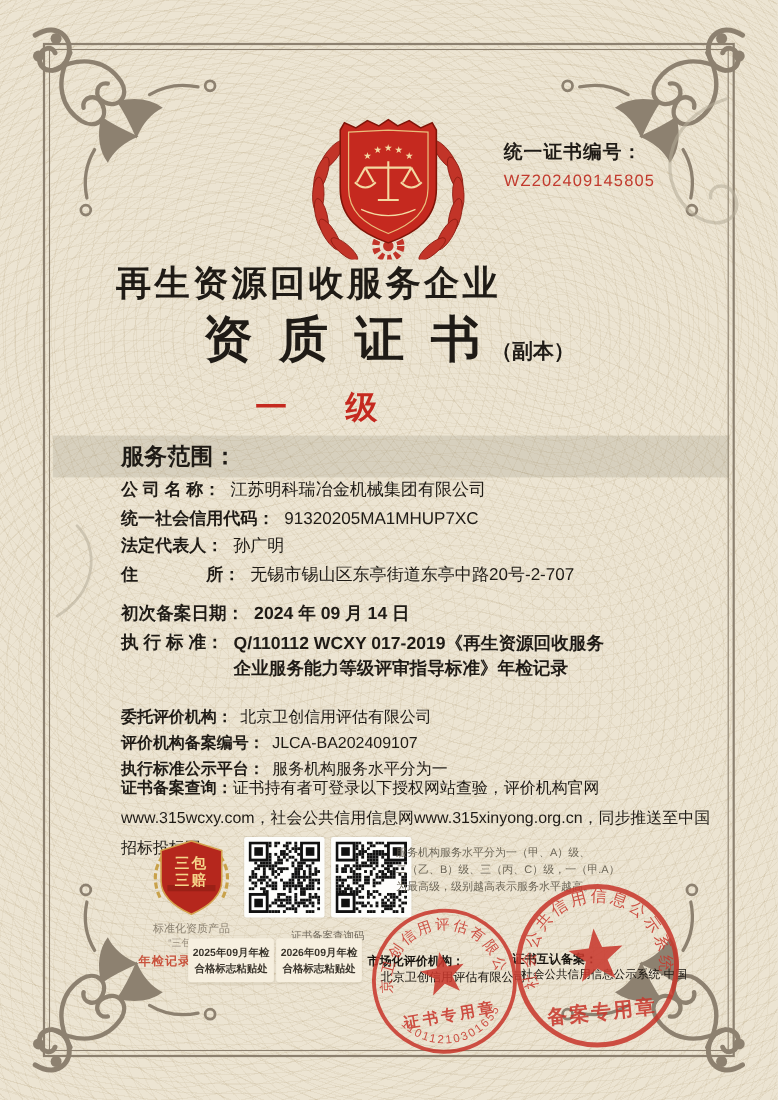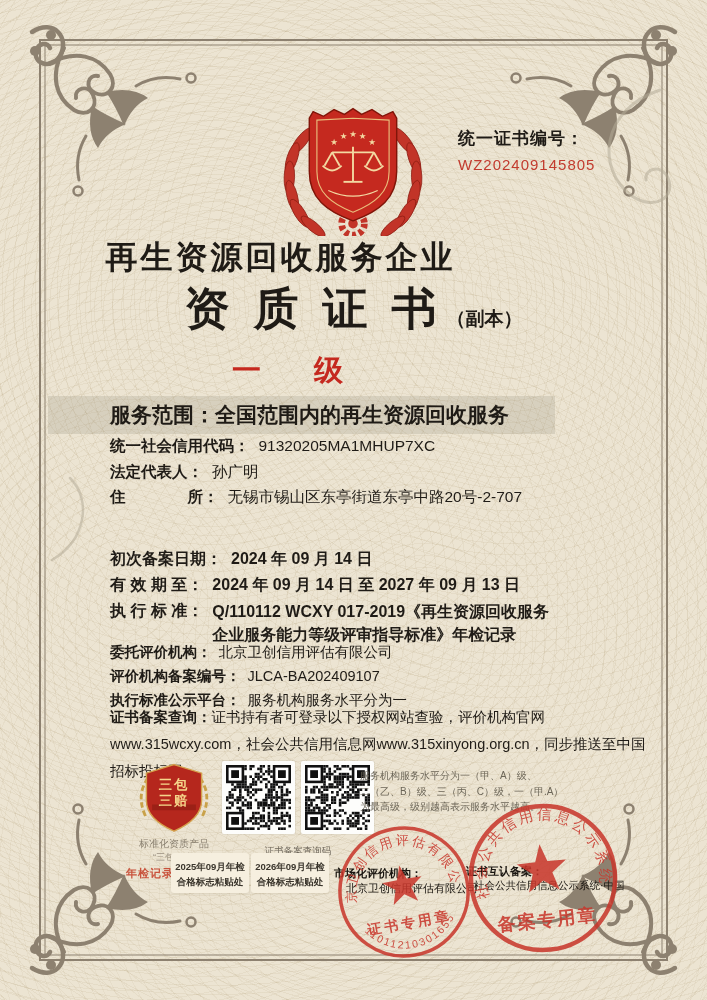--- a/index.html
+++ b/index.html
@@ -25,21 +25,21 @@
   .certno{left:458px;top:127px;}
   .certno .lab{font-size:17px;font-weight:bold;letter-spacing:1px;}
   .certno .val{font-size:15px;color:#c23b2e;letter-spacing:1px;margin-top:6px;}
 
   .title1{left:0;top:236px;width:561px;text-align:center;font-size:32px;font-weight:bold;letter-spacing:3px;}
   .title2row{left:0;top:279px;width:707px;display:flex;justify-content:center;align-items:flex-end;}
   .title2{font-size:45px;font-weight:bold;letter-spacing:24px;margin-right:-14px;}
   .copy{font-size:19px;font-weight:bold;padding-bottom:7px;}
   .grade{left:0;top:351px;width:587px;text-align:center;font-size:29px;font-weight:bold;color:#c5291f;letter-spacing:12px;}
 
-  .scope{left:48px;top:396px;width:507px;height:38px;background:rgba(136,128,112,.20);
+  .scope{left:48px;top:396px;width:615px;height:38px;background:rgba(136,128,112,.20);
     display:flex;align-items:center;padding-left:62px;box-sizing:border-box;}
   .scope .lab{font-size:21px;font-weight:800;}
   .scope .val{font-size:21px;font-weight:600;}
 
   .rows{left:110px;top:433px;font-size:15.5px;}
   .rows .row{line-height:25.5px;white-space:nowrap;}
   .rows .lb{font-weight:bold;margin-right:9px;}
 
   .record{left:110px;top:546px;font-size:16px;}
   .record .row{display:flex;line-height:26px;}
@@ -169,43 +169,41 @@
 
     <div class="abs title1">再生资源回收服务企业</div>
     <div class="abs title2row">
       <span class="title2">资质证书</span>
       <span class="copy">（副本）</span>
     </div>
     <div class="abs grade">一　级</div>
 
     <div class="abs scope">
       <span class="lab">服务范围：</span>
-      <span class="val">全国范围内的再生资源回收服务</span>
     </div>
 
     <div class="abs rows">
+      <div class="row">
+        <span class="lb">公 司 名 称：</span><span>江苏明科瑞冶金机械集团有限公司</span>
+      </div>
       <div class="row">
         <span class="lb">统一社会信用代码：</span><span>91320205MA1MHUP7XC</span>
       </div>
       <div class="row">
         <span class="lb">法定代表人：</span><span>孙广明</span>
       </div>
       <div class="row">
         <span class="lb">住　　　　所：</span><span>无锡市锡山区东亭街道东亭中路20号-2-707</span>
       </div>
     </div>
 
     <div class="abs record">
       <div class="row">
         <span class="lb">初次备案日期：</span>
         <span class="vl">2024 年 09 月 14 日</span>
-      </div>
-      <div class="row">
-        <span class="lb">有 效 期 至：</span>
-        <span class="vl">2024 年 09 月 14 日 至 2027 年 09 月 13 日</span>
       </div>
       <div class="row">
         <span class="lb">执 行 标 准：</span>
         <span class="vl vl2">
           <span>Q/110112 WCXY 017-2019《再生资源回收服务</span><br>
           <span>企业服务能力等级评审指导标准》年检记录</span>
         </span>
       </div>
     </div>
 

